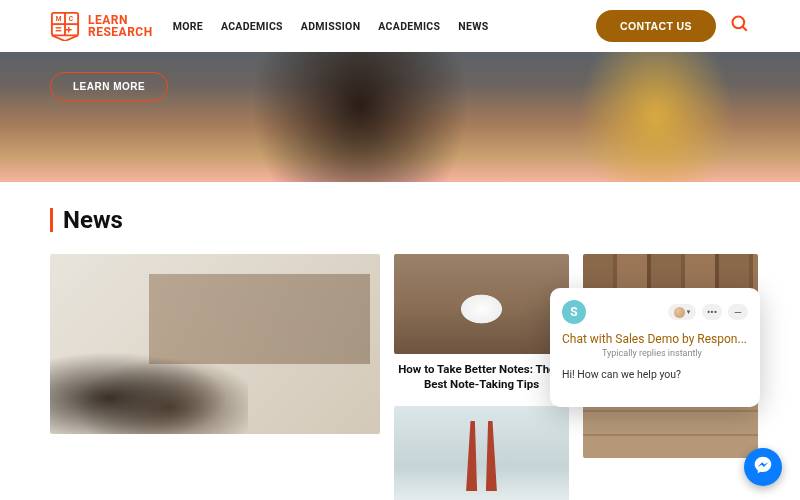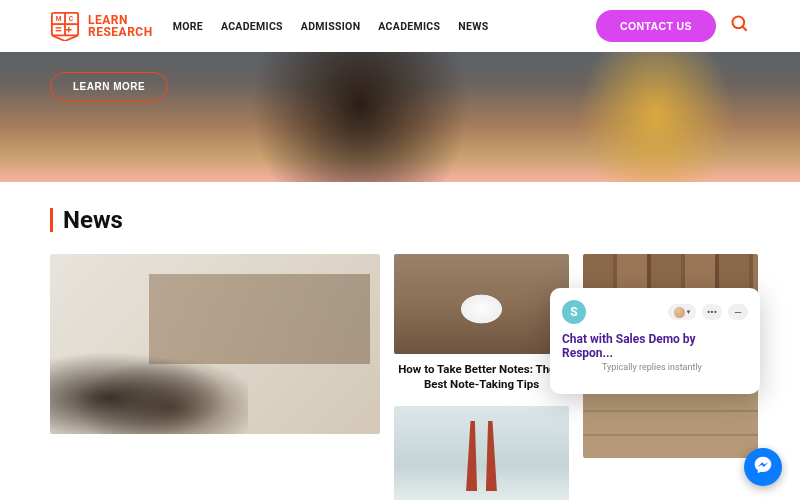--- a/index.html
+++ b/index.html
@@ -5,21 +5,21 @@
   * { box-sizing: border-box; margin: 0; padding: 0; }
   body { font-family: -apple-system, BlinkMacSystemFont, 'Segoe UI', Roboto, sans-serif; background: #fff; width: 800px; height: 500px; overflow: hidden; position: relative; }
   
   .header { display: flex; align-items: center; padding: 10px 50px; background: #fff; gap: 14px; }
   .logo { display: flex; align-items: center; gap: 8px; }
   .logo-icon { width: 30px; height: 30px; }
   .logo-text { display: flex; flex-direction: column; line-height: 1; font-weight: 700; font-size: 12px; color: #F74B1B; letter-spacing: 0.5px; }
   .nav { display: flex; gap: 18px; margin-left: 6px; }
   .nav a { font-size: 10.5px; font-weight: 700; color: #222; text-decoration: none; letter-spacing: 0.3px; }
   .spacer { flex: 1; }
-  .contact-btn { background: #d946ef; color: #fff; border: none; padding: 10px 24px; border-radius: 22px; font-size: 10.5px; font-weight: 700; letter-spacing: 0.4px; cursor: pointer; }
+  .contact-btn { background: #a16207; color: #fff; border: none; padding: 10px 24px; border-radius: 22px; font-size: 10.5px; font-weight: 700; letter-spacing: 0.4px; cursor: pointer; }
   .search-icon { color: #FA4616; cursor: pointer; }
   
   .hero { height: 130px; background: linear-gradient(180deg, #5b6268 0%, #6b6460 25%, #a47b5a 55%, #c9a06e 80%, #f7b3a0 100%); position: relative; overflow: hidden; padding-left: 46px; }
   .hero::before { content: ''; position: absolute; inset: 0; background: radial-gradient(ellipse 180px 220px at 45% 40%, #2a1e17 0%, transparent 60%), radial-gradient(ellipse 140px 180px at 82% 50%, #d9a93f 0%, transparent 55%); }
   .learn-more { position: absolute; top: 20px; left: 50px; border: 1.5px solid #FA4616; background: transparent; color: #fff; padding: 8px 22px; border-radius: 20px; font-size: 10px; font-weight: 700; letter-spacing: 0.5px; cursor: pointer; }
   
   .content { padding: 24px 50px 0; }
   .section-title { display: flex; align-items: center; gap: 10px; margin-bottom: 20px; }
   .title-bar { width: 3px; height: 24px; background: #FA4616; }
   .section-title h2 { font-size: 24px; font-weight: 700; color: #111; }
@@ -40,21 +40,21 @@
   .wood-img { height: 100px; background: repeating-linear-gradient(90deg, #8a684a 0 30px, #7b5a3e 30px 34px, #9a7656 34px 64px, #6e4d33 64px 68px); }
   .tiles-img { height: 90px; background: repeating-linear-gradient(0deg, #b49878 0 22px, #a08460 22px 24px), repeating-linear-gradient(90deg, transparent 0 26px, rgba(0,0,0,0.2) 26px 28px); }
   
   .chat-widget { position: absolute; right: 40px; top: 288px; width: 210px; background: #fff; border-radius: 10px; box-shadow: 0 6px 28px rgba(0,0,0,0.22); padding: 12px; z-index: 10; }
   .chat-head { display: flex; align-items: center; gap: 6px; margin-bottom: 8px; }
   .chat-avatar { width: 24px; height: 24px; border-radius: 50%; background: #6BC9D3; color: #fff; display: flex; align-items: center; justify-content: center; font-size: 12px; font-weight: 700; }
   .chat-controls { margin-left: auto; display: flex; gap: 6px; align-items: center; }
   .ctrl { width: 20px; height: 16px; border-radius: 9px; background: #f0f0f0; display:flex; align-items:center; justify-content:center; font-size:10px; color:#555; cursor:pointer; }
   .ctrl.user { width: 28px; }
   .ctrl.user::before { content:''; width:11px; height:11px; border-radius:50%; background: radial-gradient(circle at 35% 35%, #e8c4a0, #c89868); }
-  .chat-title { font-size: 12px; font-weight: 700; color: #4c1d95; margin-bottom: 2px; }
+  .chat-title { font-size: 12px; font-weight: 400; color: #a16207; margin-bottom: 2px; }
   .chat-sub { font-size: 9px; color: #8a8a8a; margin-bottom: 10px; margin-left: 40px; }
   .chat-msg { font-size: 10.5px; color: #333; margin-bottom: 14px; }
   .chat-btn { width: 100%; background: #0A7CFF; color: #fff; border: none; border-radius: 18px; padding: 8px; font-size: 11px; font-weight: 600; display: flex; align-items: center; justify-content: center; gap: 6px; cursor: pointer; }
   
   .fab { position: absolute; right: 18px; bottom: 14px; width: 38px; height: 38px; border-radius: 50%; background: #0A7CFF; display: flex; align-items: center; justify-content: center; box-shadow: 0 3px 10px rgba(0,0,0,0.3); cursor: pointer; z-index: 11; }
 </style>
 </head>
 <body>
 
 <div class="header">
@@ -132,20 +132,21 @@
     <div class="chat-controls">
       <div class="ctrl user">
           <span style="font-size:7px;margin-left:2px">▾</span>
         </div>
       <div class="ctrl">•••</div>
       <div class="ctrl">—</div>
     </div>
   </div>
   <div class="chat-title">Chat with Sales Demo by Respon...</div>
   <div class="chat-sub">Typically replies instantly</div>
+  <div class="chat-msg">Hi! How can we help you?</div>
 </div>
 
 <div class="fab">
   <span>
     <svg width="20" height="20" viewBox="0 0 24 24" fill="#fff">
         <path d="M12 2C6.5 2 2 6.1 2 11.2c0 2.9 1.4 5.4 3.7 7.1V22l3.4-1.9c.9.3 1.9.4 2.9.4 5.5 0 10-4.1 10-9.3S17.5 2 12 2zm1 12.4l-2.5-2.7-5 2.7 5.5-5.8 2.6 2.7 4.9-2.7-5.5 5.8z"></path>
       </svg>
   </span>
 </div>
 

